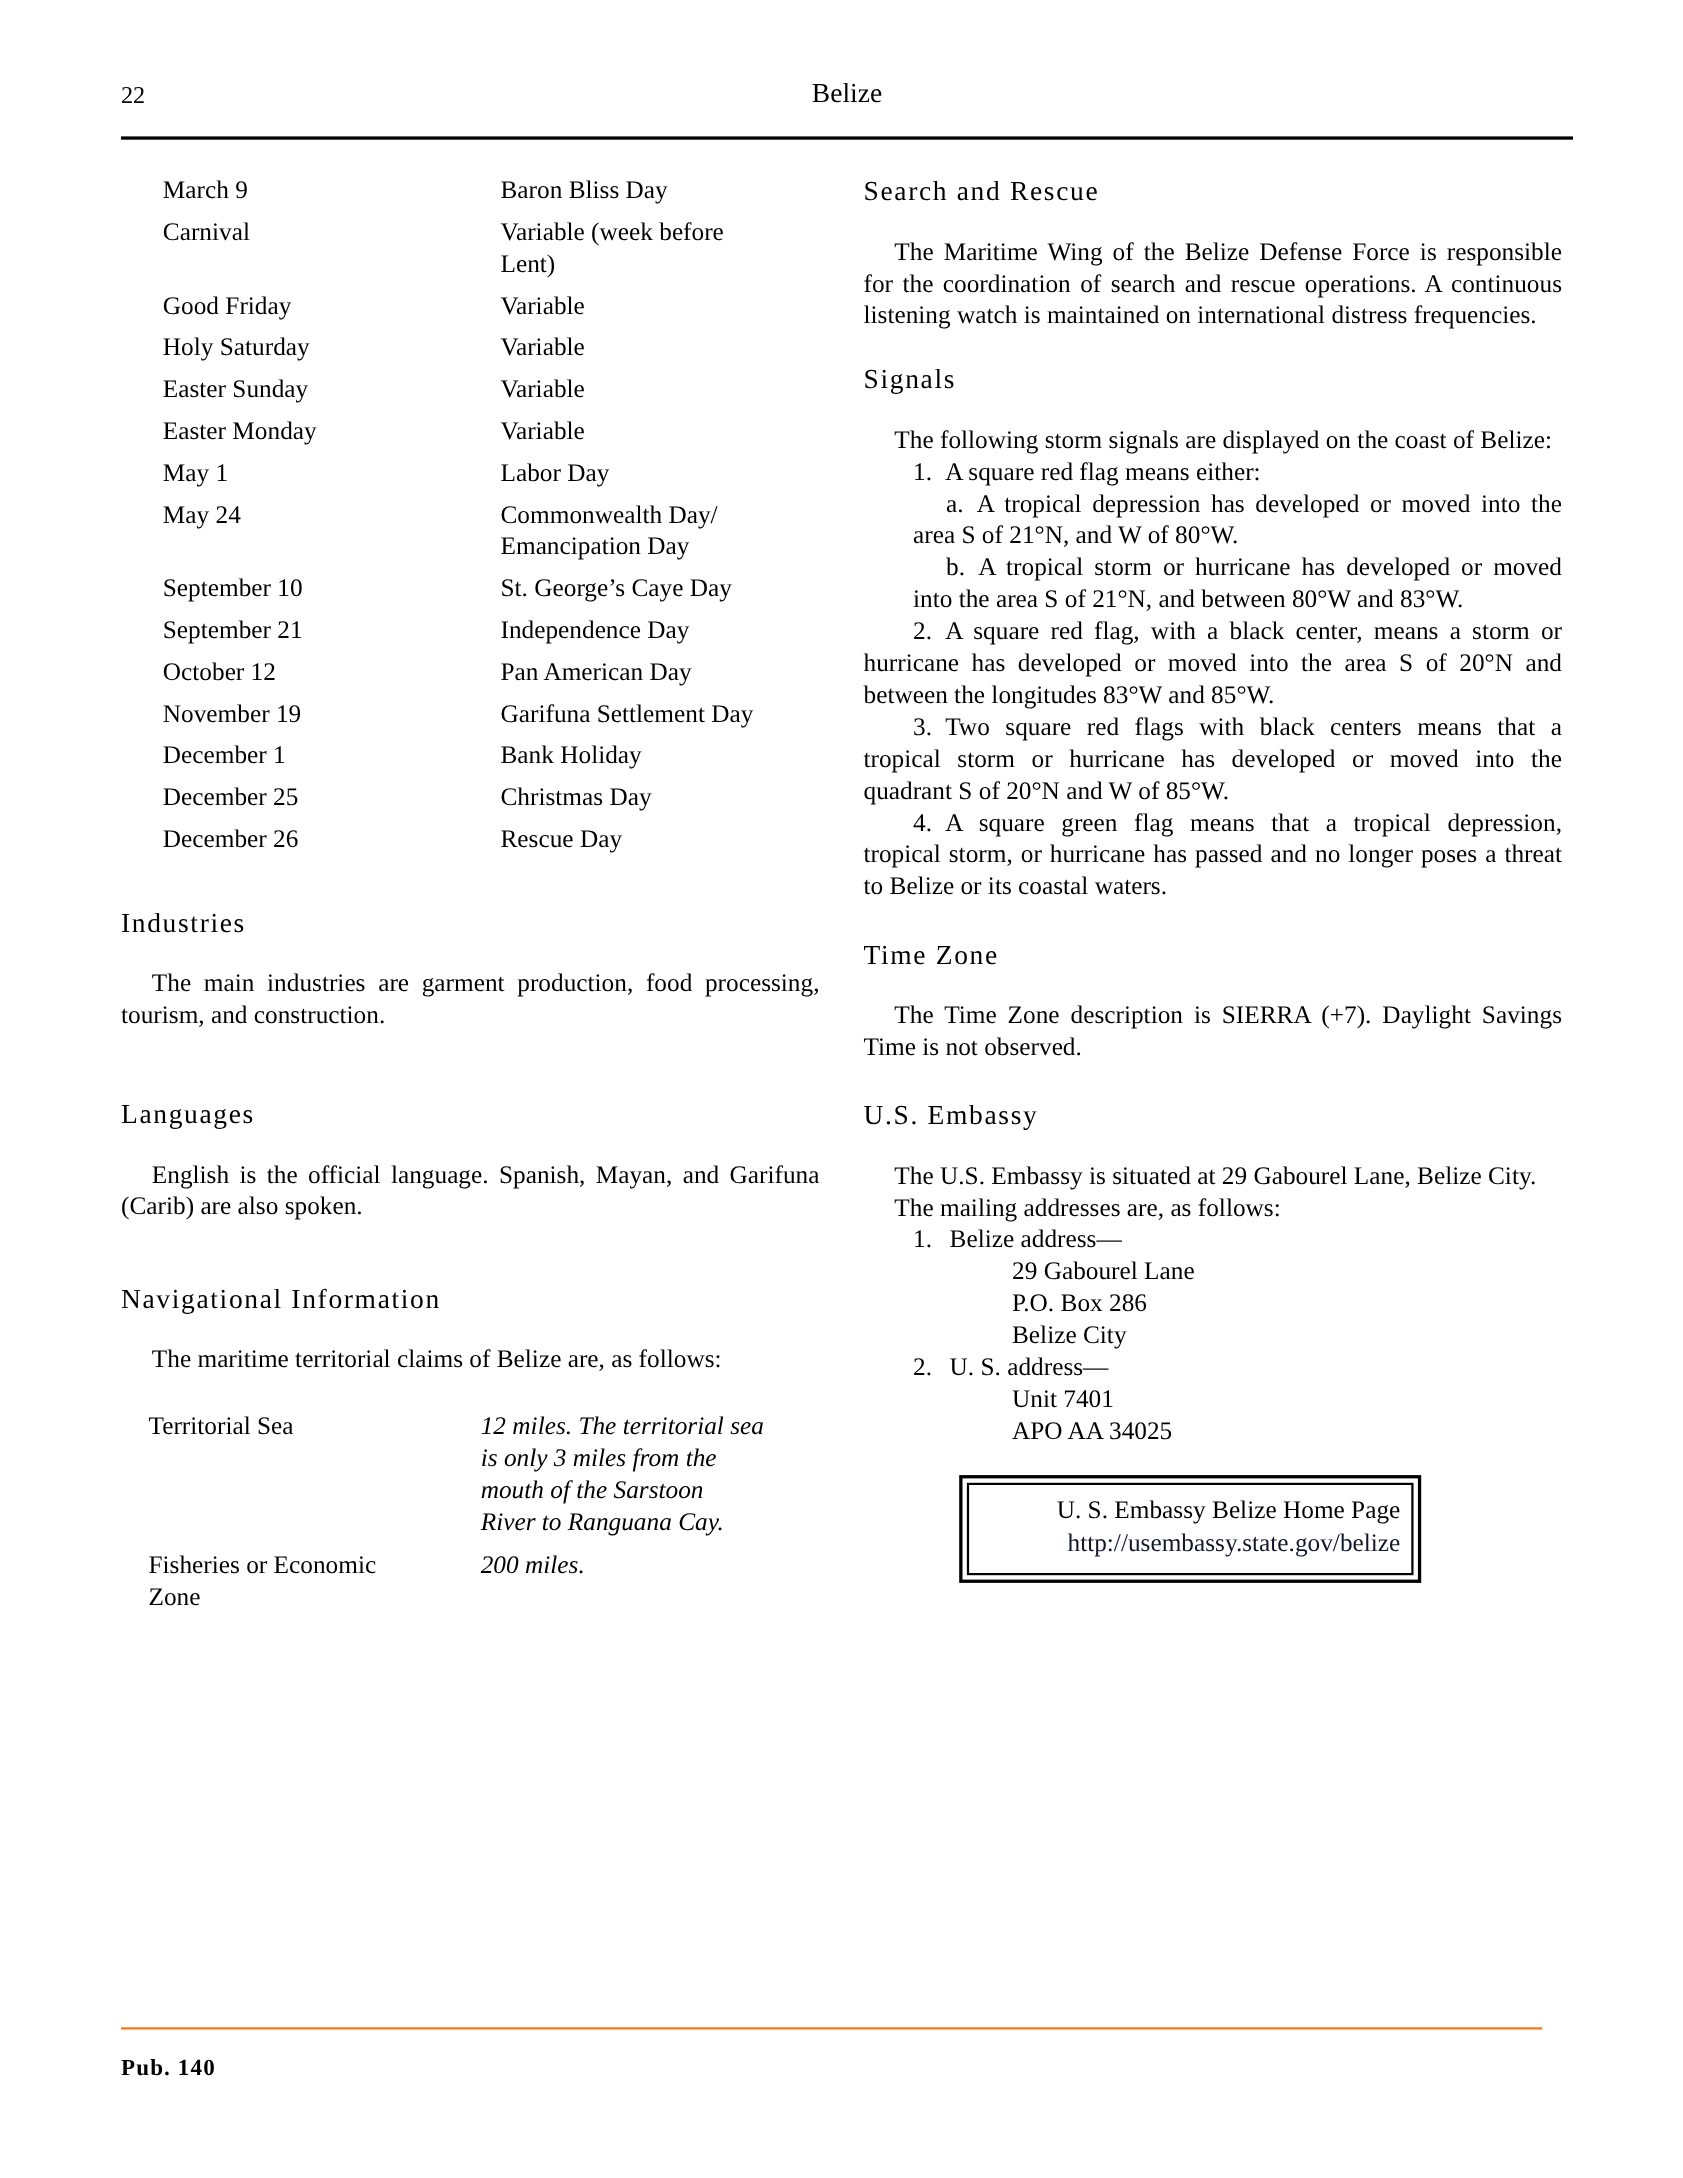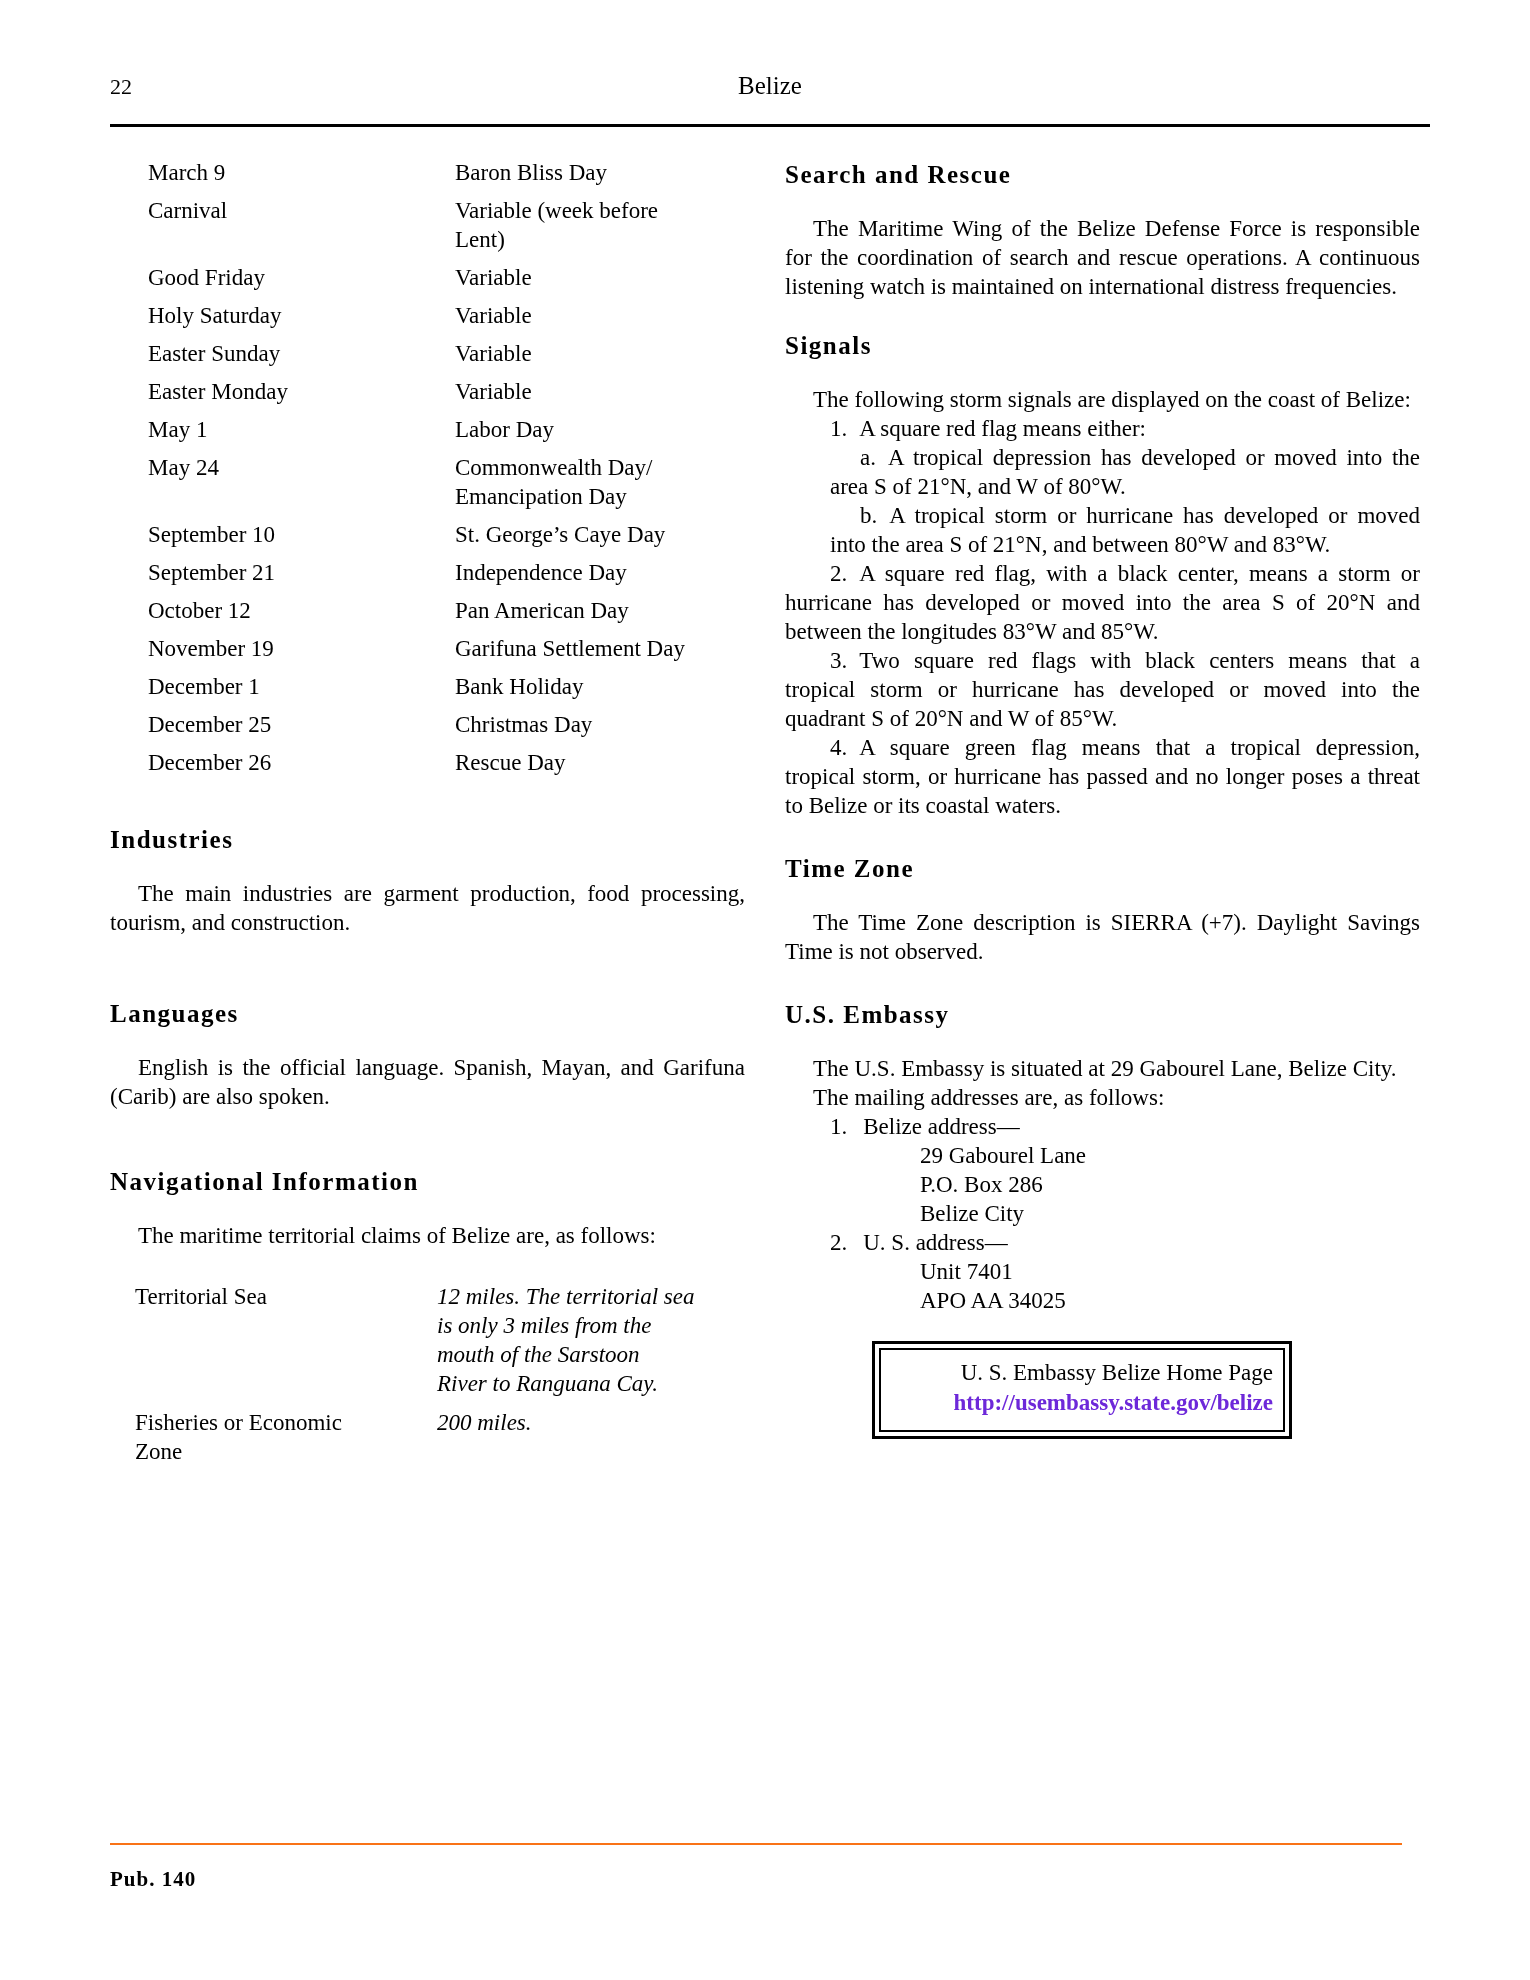--- a/index.html
+++ b/index.html
@@ -56,21 +56,21 @@
     gap: 40px;
   }
   .col {
     width: 635px;
     font-size: 23px;
     line-height: 29px;
   }
   
   .sec-heading {
     font-size: 25px;
-    font-weight: bold;
+    font-weight: normal;
     letter-spacing: 1.5px;
     line-height: 30px;
     margin: 16px 0 24px 0;
   }
   .sec-heading.first {
     margin-top: 12px;
   }
   
   .para {
     margin: 0;
@@ -314,21 +314,21 @@
       </div>
       <div class="addr-item">
         <div class="addr-first-line"><span class="marker">2.</span><span>U. S. address—</span></div>
         <div class="addr-line">Unit 7401</div>
         <div class="addr-line">APO AA 34025</div>
       </div>
 
       <div class="embassy-box-outer">
         <div class="embassy-box-inner">
           <div class="embassy-box-title">U. S. Embassy Belize Home Page</div>
-          <a class="embassy-link" href="#" style="color: #6d28d9; font-weight: bold;">http://usembassy.state.gov/belize</a>
+          <a class="embassy-link" href="#" style="color: #0f172a;">http://usembassy.state.gov/belize</a>
         </div>
       </div>
 
     </div>
   </div>
 
   <div class="footer">
     <div class="footer-pub">Pub. 140</div>
   </div>
 

